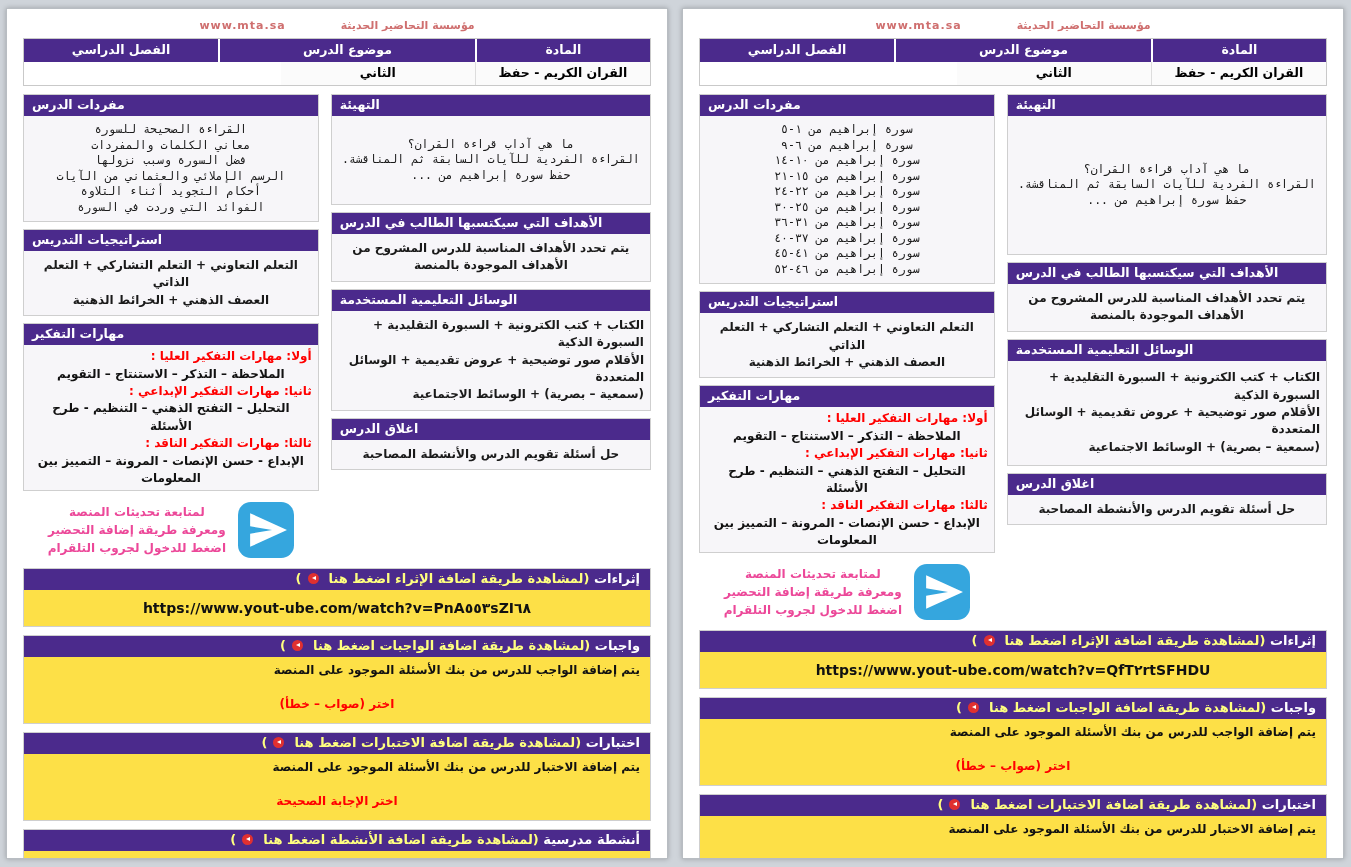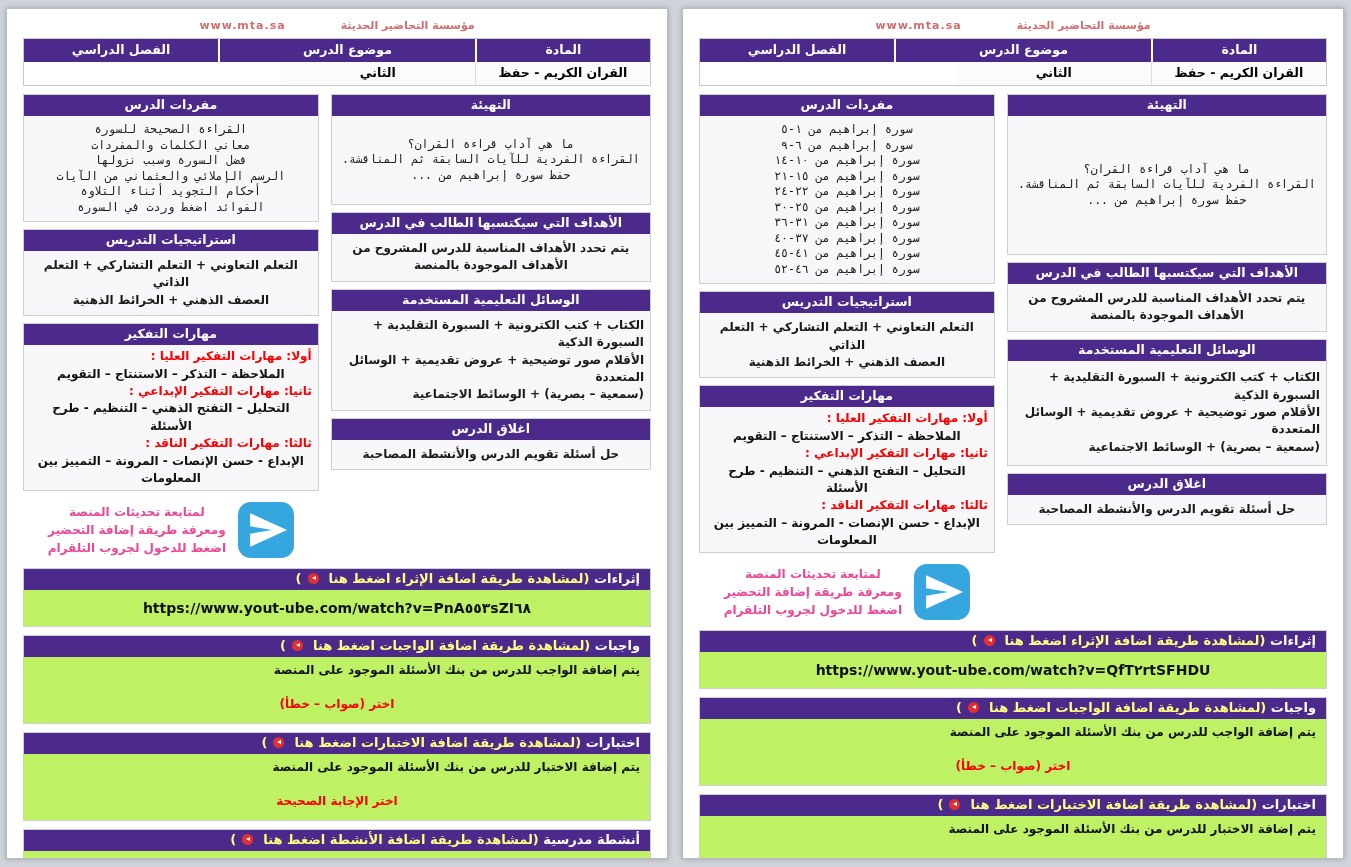--- a/index.html
+++ b/index.html
@@ -39,21 +39,21 @@
   .it-c1{ width:28%; } .it-c2{ width:41%; } .it-c3{ width:31%; }
   .kw-red{ color:#ff0000; font-weight:bold; }
   .kw-green{ color:#00b050; font-weight:bold; }
   
   .two-col{ display:flex; gap:12px; margin-top:8px; }
   .col{ display:flex; flex-direction:column; gap:7px; }
   .col-main{ width:52%; } .col-side{ width:48%; }
   .box{ border:1px solid #cfcfcf; background:#f7f6f9; }
   .box-head{
     background:#4b2a8c; color:#ffffff; font-weight:bold;
-    font-size:12.5px; padding:2px 8px 4px; text-align:center;
+    font-size:12.5px; padding:2px 8px 4px; text-align:left;
   }
   .box-body{
     padding:6px 6px; font-size:12px; font-weight:bold; color:#1a1a1a;
     text-align:center; line-height:1.45;
   }
   .typewriter .box-body{
     font-weight:normal; letter-spacing:2px; font-size:11.5px; line-height:1.35;
     font-family:"DejaVu Sans Mono","DejaVu Sans",monospace,sans-serif;
   }
   .tahyia .box-body{ min-height:88px; display:flex; flex-direction:column; justify-content:center; }
@@ -67,21 +67,21 @@
   .thinking .tk-label{ color:#ff0000; text-align:right; font-size:12px; }
   .thinking .tk-body{ color:#111; text-align:center; font-size:12px; }
   
   .telegram{
     display:flex; direction:rtl; align-items:center; justify-content:center;
     gap:12px; padding:4px 0 2px; min-height:58px;
   }
   .tg-text{ color:#ec4899; font-weight:bold; font-size:12px; text-align:center; line-height:1.5; }
   .tg-icon svg{ display:block; }
   
-  .wide-sec{ margin-top:8px; border:1px solid #cfcfcf; background:#bef264; }
+  .wide-sec{ margin-top:8px; border:1px solid #cfcfcf; background:#fde047; }
   .wide-head{
     background:#4b2a8c; color:#fff; font-weight:bold; font-size:13px;
     padding:2px 10px 4px; text-align:right;
   }
   .wide-head .subtitle{ color:#ffff80; }
   .dot-icon{
     display:inline-block; width:11px; height:11px; border-radius:50%;
     background:#e03030; vertical-align:middle; margin:0 10px 2px 6px; position:relative;
   }
   .dot-icon::after{
@@ -149,21 +149,21 @@
 
       <div class="col col-side">
         <div class="box typewriter vocab">
           <div class="box-head">مفردات الدرس</div>
           <div class="box-body">
               <div>القراءة الصحيحة للسورة</div>
               <div>معاني الكلمات والمفردات</div>
               <div>فضل السورة وسبب نزولها</div>
               <div>الرسم الإملائي والعثماني من الآيات</div>
               <div>أحكام التجويد أثناء التلاوة</div>
-              <div>الفوائد اضغط وردت في السورة</div>
+              <div>الفوائد التي وردت في السورة</div>
             </div>
         </div>
         <div class="box strategies">
           <div class="box-head">استراتيجيات التدريس</div>
           <div class="box-body">
               <div>التعلم التعاوني + التعلم التشاركي + التعلم الذاتي</div>
               <div>العصف الذهني + الخرائط الذهنية</div>
             </div>
         </div>
         <div class="box thinking">

